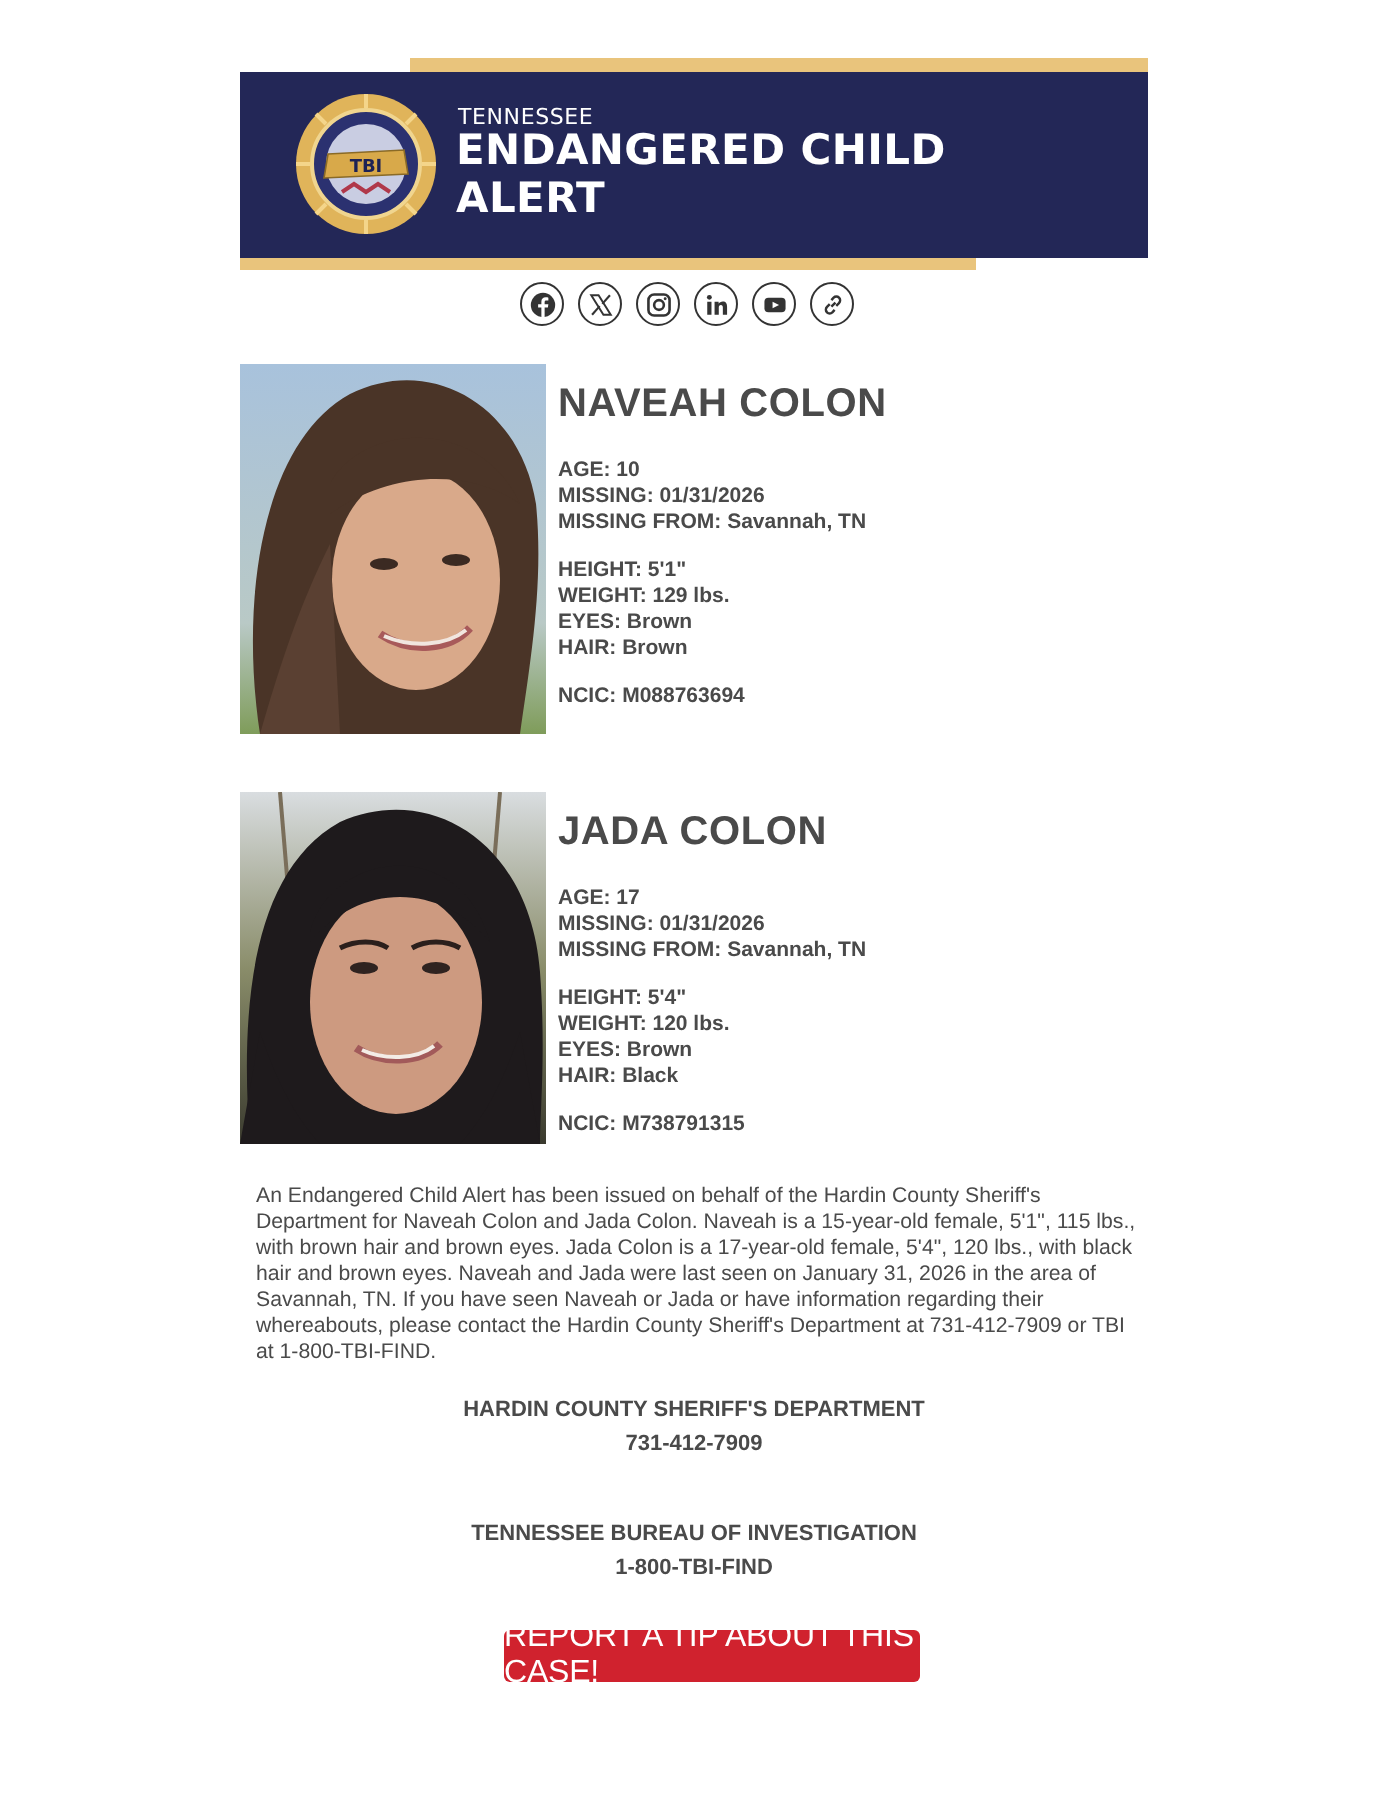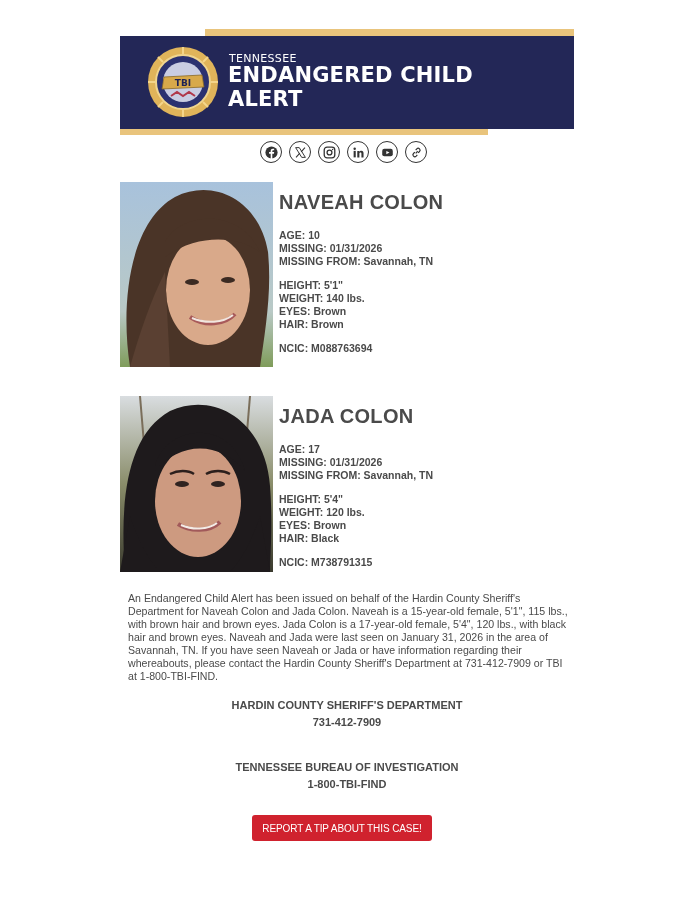--- a/index.html
+++ b/index.html
@@ -24,21 +24,21 @@
   .photo svg { display: block; }
   .name { font-weight: bold; font-size: 20px; color: #4a4a4a; letter-spacing: 0.3px; }
   .info { font-size: 10.5px; font-weight: bold; color: #4a4a4a; line-height: 13px; }
   .info .gap { height: 11px; }
 
   
   .para { left: 128px; top: 592px; width: 442px; font-size: 10.6px; line-height: 13px; color: #4a4a4a; }
 
   .contact { left: 120px; width: 454px; text-align: center; font-weight: bold; font-size: 11px; line-height: 17px; color: #4a4a4a; }
 
-  .tip-btn { left: 252px; top: 815px; width: 180px; height: 26px; background: #d0222e; color: #ffffff; border-radius: 3px; font-size: 10px; display: flex; align-items: center; justify-content: center; letter-spacing: -0.1px; }
+  .tip-btn { left: 252px; top: 815px; width: 208px; height: 26px; background: #d0222e; color: #ffffff; border-radius: 3px; font-size: 16px; display: flex; align-items: center; justify-content: center; letter-spacing: -0.1px; }
 </style>
 </head>
 <body>
 
 <div class="abs gold-top"></div>
 <div class="abs navy"></div>
 <div class="abs gold-bottom"></div>
 
 <div class="abs seal">
   <svg viewBox="0 0 72 72" width="72" height="72">
@@ -132,21 +132,21 @@
     <path d="M10 185 C20 150 30 120 45 90 L50 185 Z" fill="#5a4032"></path>
   </svg>
 </div>
 <div class="abs name" style="left:279px; top:191px;">NAVEAH COLON</div>
 <div class="abs info" style="left:279px; top:229px;">
   <div>AGE: 10</div>
   <div>MISSING:  01/31/2026</div>
   <div><span>MISSING FROM:</span> <span>Savannah, TN</span></div>
   <div class="gap"></div>
   <div>HEIGHT: 5'1"</div>
-  <div>WEIGHT: 140 lbs.</div>
+  <div>WEIGHT: 129 lbs.</div>
   <div>EYES: Brown</div>
   <div>HAIR: Brown</div>
   <div class="gap"></div>
   <div>NCIC: M088763694</div>
 </div>
 
 <div class="abs photo" style="left:120px; top:396px; height:176px;">
   <svg width="153" height="176" viewBox="0 0 153 176">
     <defs>
       <linearGradient id="bg2" x1="0" y1="0" x2="0" y2="1">

